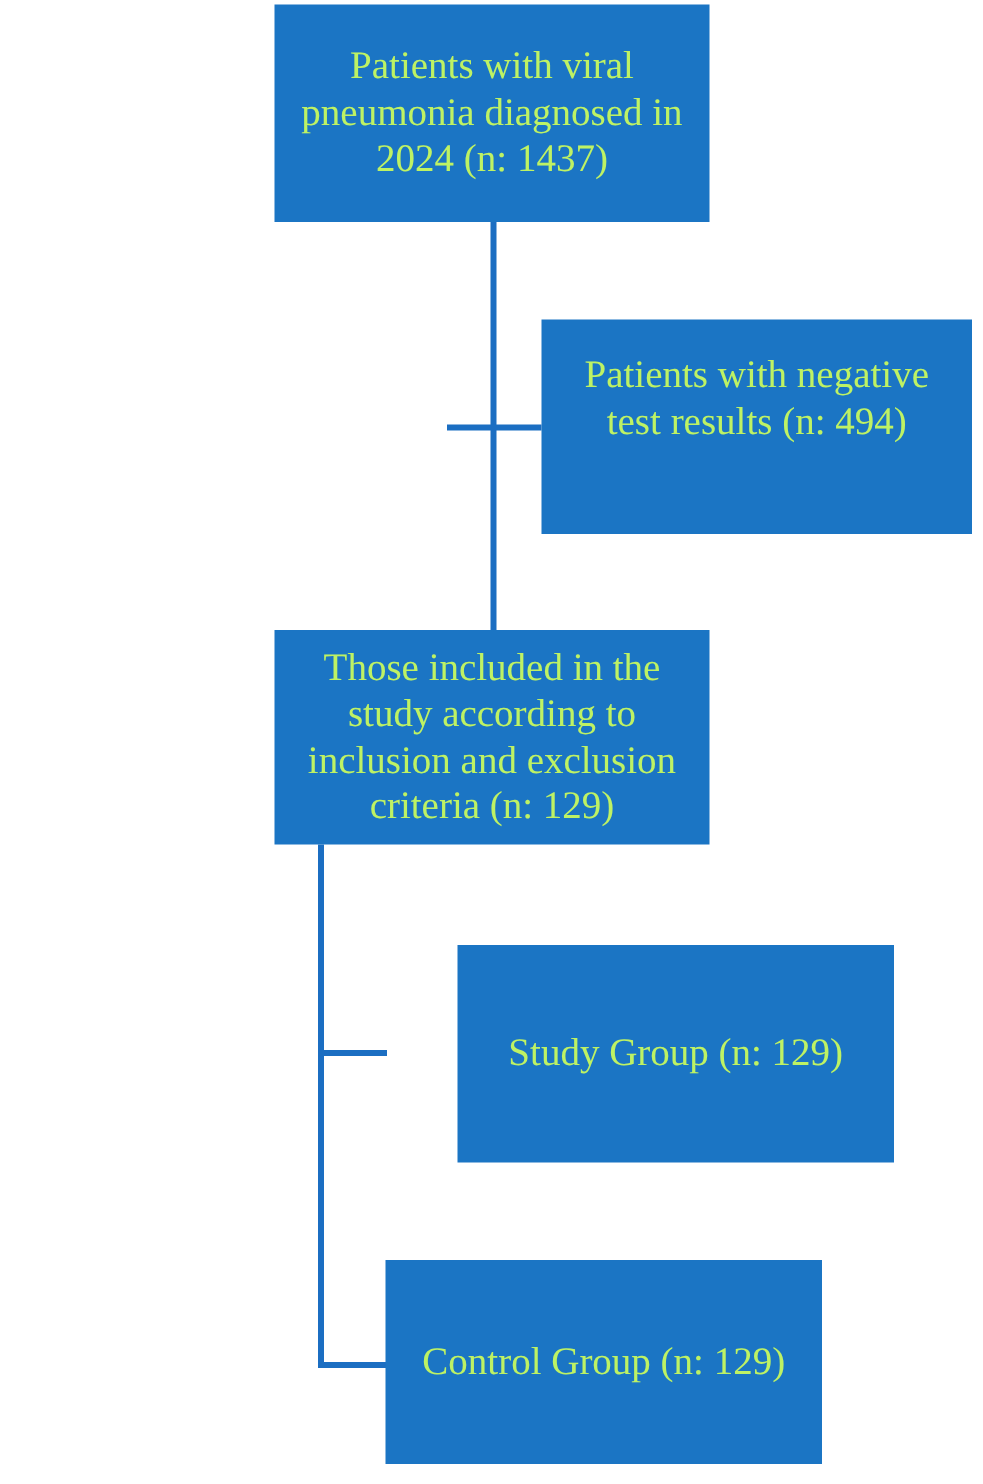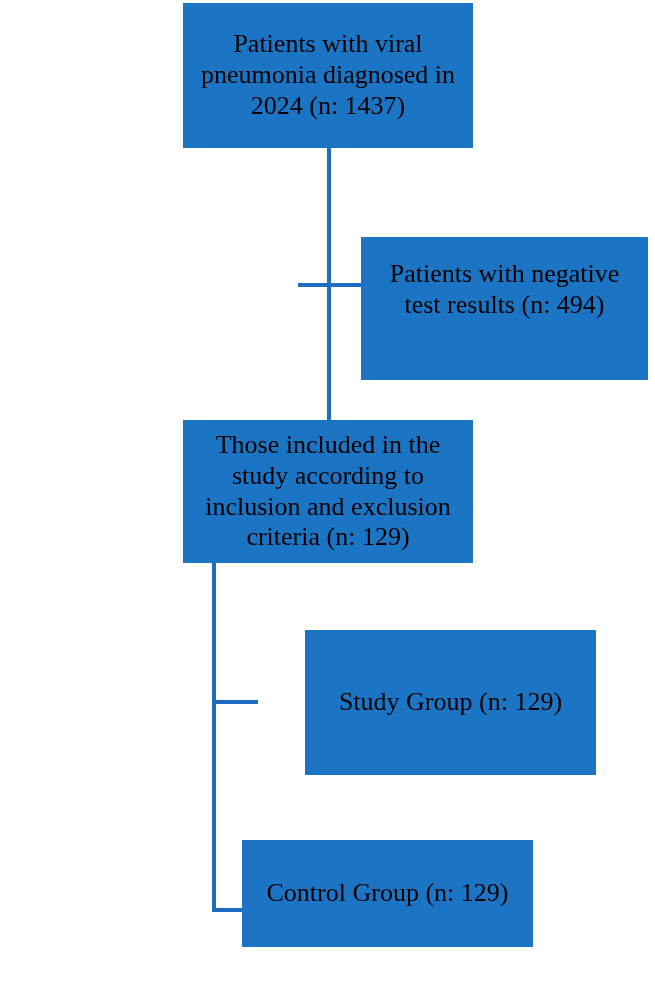--- a/index.html
+++ b/index.html
@@ -15,21 +15,21 @@
     position: relative;
     width: 655px;
     height: 989px;
     background: #ffffff;
     overflow: hidden;
   }
   .node {
     position: absolute;
     box-sizing: border-box;
     background: #1b75c4;
-    color: #000000;
+    color: #bef264;
     display: flex;
     align-items: center;
     justify-content: center;
     text-align: center;
     line-height: 1.18;
     font-size: 26px;
     padding: 4px 8px;
     font-family: "Liberation Serif", "DejaVu Serif", serif;
     white-space: pre-line;
   }
@@ -38,24 +38,24 @@
     padding-top: 22px;
   }
   .connector {
     position: absolute;
     background: #1b6ec2;
   }
 
   
   #node-source       { left: 183px; top: 3px;   width: 290px; height: 145px; }
   #node-excluded     { left: 5px;   top: 213px; width: 293px; height: 139px; }
-  #node-negative     { left: 361px; top: 213px; width: 287px; height: 143px; margin-top: 24px; }
+  #node-negative     { left: 361px; top: 213px; width: 287px; height: 143px; }
   #node-included     { left: 183px; top: 420px; width: 290px; height: 143px; }
   #node-study-group  { left: 257px; top: 630px; width: 291px; height: 145px; margin-left: 48px; }
-  #node-control-group{ left: 242px; top: 840px; width: 291px; height: 107px; }
+  #node-control-group{ left: 257px; top: 840px; width: 291px; height: 136px; }
 
   
   #conn-source-down  { left: 327px; top: 148px; width: 4px;   height: 272px; }
   #conn-exclusion-h  { left: 298px; top: 283px; width: 63px;  height: 4px;  }
   #conn-included-down{ left: 212px; top: 563px; width: 4px;   height: 349px; }
   #conn-study-h      { left: 212px; top: 700px; width: 46px;  height: 4px;  }
   #conn-control-h    { left: 212px; top: 908px; width: 46px;  height: 4px;  }
 </style>
 </head>
 <body>

